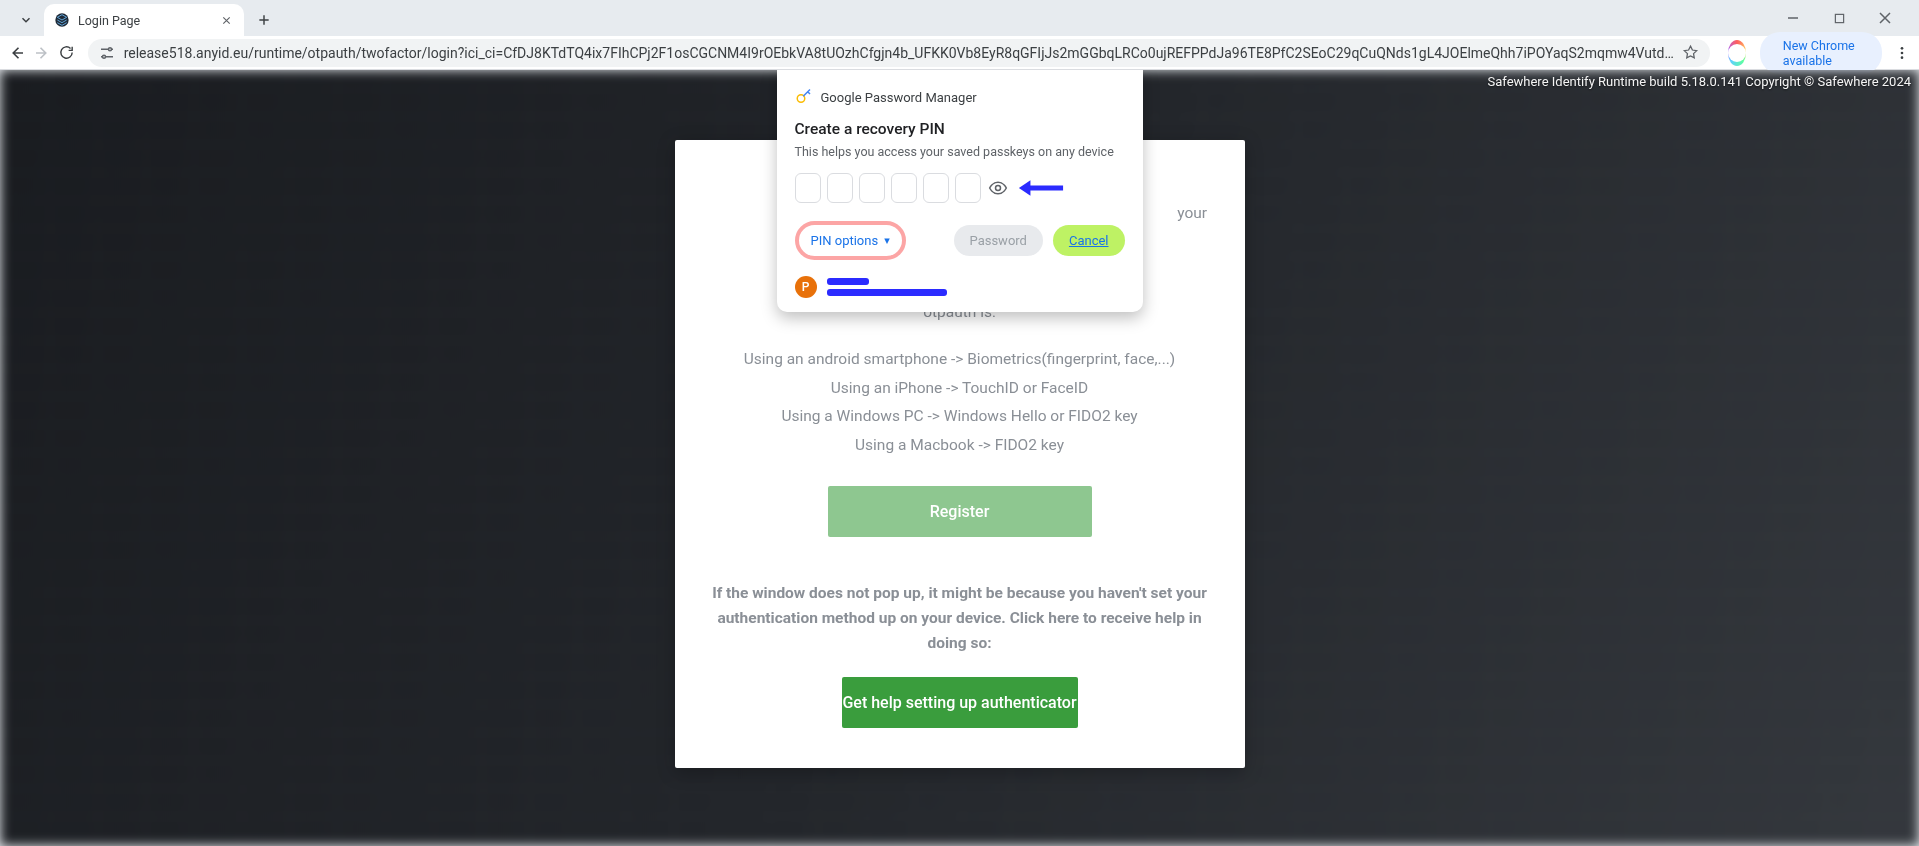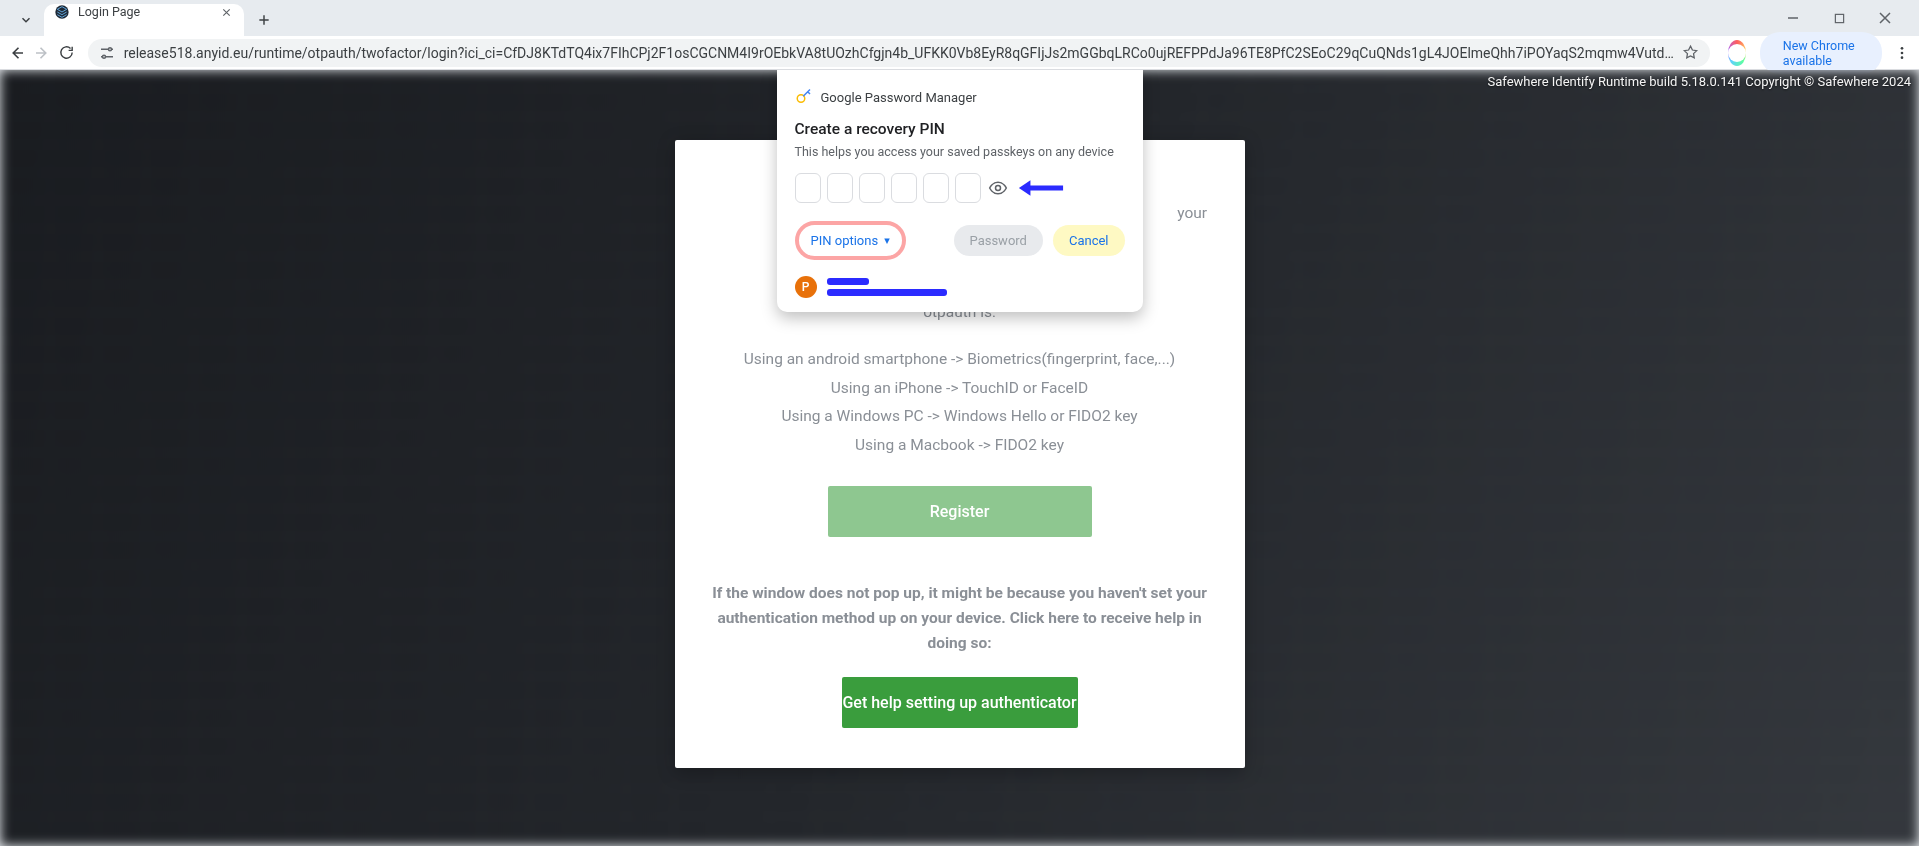--- a/index.html
+++ b/index.html
@@ -2,21 +2,21 @@
 <html><head>
 <meta charset="utf-8">
 <style>
   * { margin: 0; padding: 0; box-sizing: border-box; font-family: -apple-system, BlinkMacSystemFont, "Segoe UI", Roboto, Arial, sans-serif; }
   body { width: 1919px; height: 846px; overflow: hidden; background: #e7ebef; position: relative; }
 
   
   .browser-top { height: 36px; background: #e7ebef; display: flex; align-items: flex-end; padding: 0 8px; }
   .tab-strip { display: flex; align-items: center; gap: 6px; padding-left: 6px;}
   .tab-dropdown { width: 24px; height: 24px; display:flex;align-items:center;justify-content:center; border-radius:50%; cursor:pointer;}
-  .tab { background: #fff; border-radius: 10px 10px 0 0; height: 32px; display: flex; padding: 0 10px; gap: 8px; min-width: 200px; position: relative;}
+  .tab { background: #fff; border-radius: 10px 10px 0 0; height: 32px; display: flex; align-items: center; padding: 0 10px; gap: 8px; min-width: 200px; position: relative;}
   .tab .favicon { width:16px;height:16px; display:flex;align-items:center;justify-content:center;}
   .tab .favicon svg { width:16px; height:16px; }
   .tab .tab-title { font-size: 12.5px; color:#3c4043; flex:1; white-space:nowrap; overflow:hidden; text-overflow:ellipsis;}
   .tab .tab-close { width:16px;height:16px; display:flex;align-items:center;justify-content:center; color:#5f6368; cursor:pointer;}
   .new-tab { width:28px;height:28px; display:flex;align-items:center;justify-content:center; color:#3c4043; border-radius:50%; cursor:pointer;}
   .window-controls { margin-left:auto; display:flex; gap: 18px; padding-right: 12px; color:#5f6368; align-items:center; height:36px;}
   .window-controls span { width:28px;height:28px;display:flex;align-items:center;justify-content:center; font-size:12px; cursor:pointer;}
 
   .address-row { background:#fff; height: 34px; display:flex; align-items:center; padding: 0 8px; gap: 6px; border-bottom:1px solid #dadce0;}
   .nav-btn { width:30px;height:30px;display:flex;align-items:center;justify-content:center;border-radius:50%;color:#3c4043; cursor:pointer;}
@@ -59,21 +59,21 @@
   .pin-row input { width:26px;height:30px;border:1px solid #dadce0;border-radius:6px;text-align:center;font-size:16px;}
   .pin-row .eye { width:22px;height:22px; color:#5f6368; cursor:pointer; display:flex;align-items:center;justify-content:center;}
   .pin-row .arrow { position:absolute; left: 222px; top: 4px; }
   .pin-row .arrow svg { width:48px;height:22px; }
   .gpm-actions { display:flex; align-items:center; gap:10px;}
   .pin-options { border:4px solid #fca5a5; color:#1a73e8; background:#fff; font-size:13px; padding:8px 12px; border-radius:20px; display:flex;align-items:center;gap:6px; cursor:pointer;}
   .pin-options .chev { font-size:11px; color:#1a73e8;}
   .gpm-actions .spacer { flex:1;}
   .btn-pill { border:none; font-size:13px; padding:8px 16px; border-radius:18px; cursor:pointer;}
   .btn-confirm { background:#e8eaed; color:#9aa0a6;}
-  .btn-cancel { background:#fef9c3; color:#1a73e8;}
+  .btn-cancel { background:#bef264; color:#1a73e8;text-decoration:underline;}
   .gpm-user { display:flex; align-items:center; gap:10px; margin-top:16px;}
   .gpm-user .avatar { width:22px;height:22px;border-radius:50%;background:#e8710a;color:#fff;font-size:12px;display:flex;align-items:center;justify-content:center; font-weight:500;}
   .gpm-user .redact { display:flex;flex-direction:column;gap:4px;}
   .gpm-user .redact span { height:7px; background:#2b2bff; border-radius:3px;}
   .gpm-user .redact span:first-child { width:42px;}
   .gpm-user .redact span:last-child { width:120px;}
 </style>
 </head>
 <body>
 

